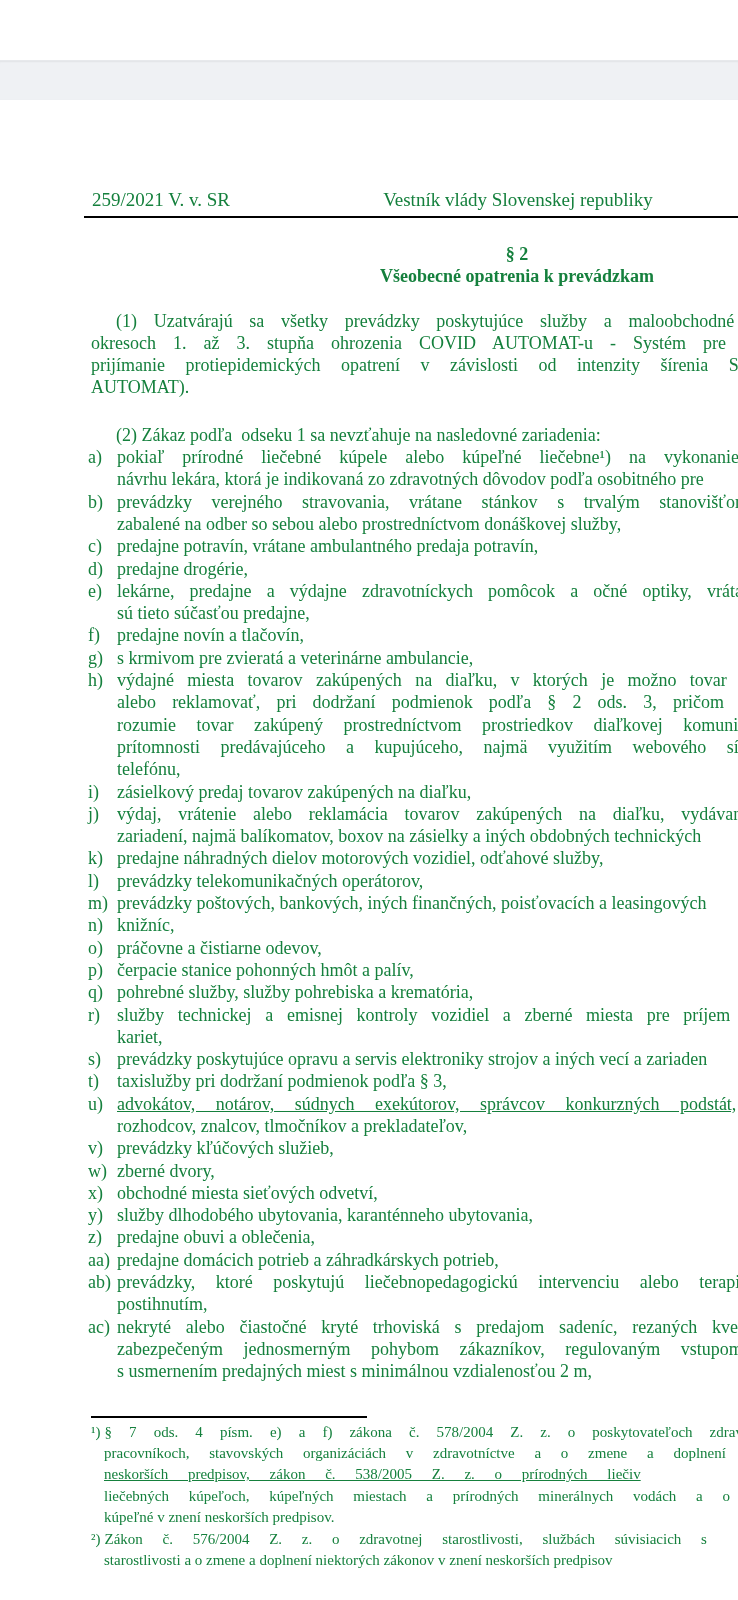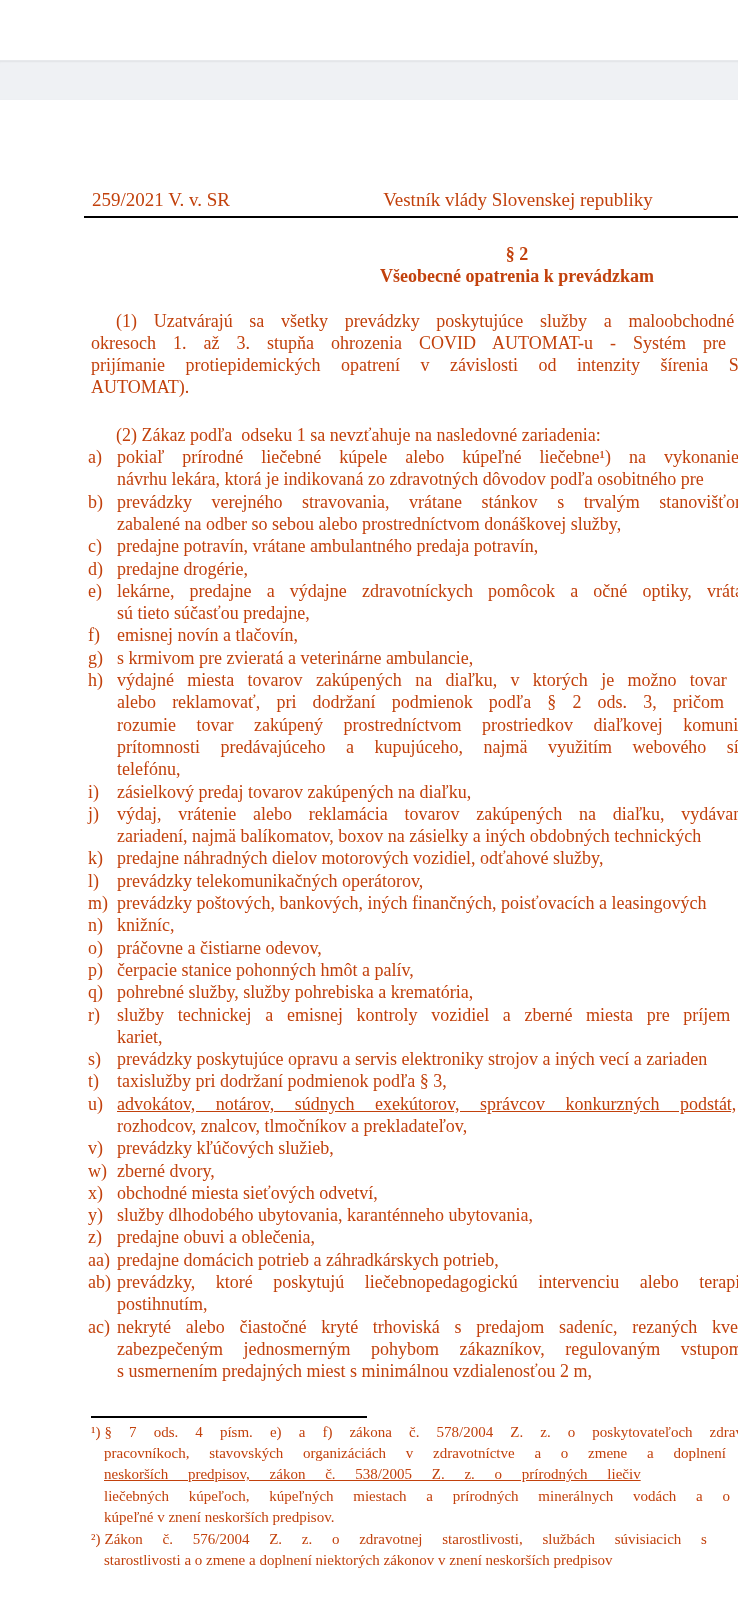--- a/index.html
+++ b/index.html
@@ -1,18 +1,18 @@
 <!DOCTYPE html>
 <html><head>
 <meta charset="utf-8">
 <title>Vestník vlády SR</title>
 <style>
   html,body{margin:0;padding:0;background:#fff;}
   .viewport{position:relative;width:738px;height:1600px;overflow:hidden;background:#fff;
-            font-family:"Liberation Serif","DejaVu Serif",serif;color:#c2410c;}
+            font-family:"Liberation Serif","DejaVu Serif",serif;color:#15803d;}
   .prev-page{height:60px;background:#fff;border-bottom:1px solid #e7e9ec;}
   .page-gap{height:38px;background:#eff1f4;border-bottom:1px solid #eef0f3;
             box-shadow:inset 0 2px 2px -1px rgba(0,0,0,.06);}
   .page{background:#fff;width:1040px;padding-top:89px;min-height:1502px;box-sizing:border-box;}
 
   .doc-header{position:relative;margin-left:92px;width:852px;height:22px;
               font-size:19px;line-height:22px;}
   .doc-num{position:absolute;left:0;top:0;white-space:pre;}
   .journal{position:absolute;left:0;right:0;top:0;text-align:center;white-space:pre;}
   .header-rule{margin:5px 0 0 84px;width:861px;border-top:2px solid #000;}
@@ -99,21 +99,21 @@
         <div class="item">
           <span class="lbl">e)</span>
           <div class="lines">
             <div class="ln fill"><span class="txt" style="word-spacing: 10.64px;">lekárne, predajne a výdajne zdravotníckych pomôcok a očné optiky, vrátane vyš</span></div>
             <div class="ln"><span class="txt">sú tieto súčasťou predajne,</span></div>
           </div>
         </div>
         <div class="item">
           <span class="lbl">f)</span>
           <div class="lines">
-            <div class="ln"><span class="txt">emisnej novín a tlačovín,</span></div>
+            <div class="ln"><span class="txt">predajne novín a tlačovín,</span></div>
           </div>
         </div>
         <div class="item">
           <span class="lbl">g)</span>
           <div class="lines">
             <div class="ln"><span class="txt">s krmivom pre zvieratá a veterinárne ambulancie,</span></div>
           </div>
         </div>
         <div class="item">
           <span class="lbl">h)</span>

